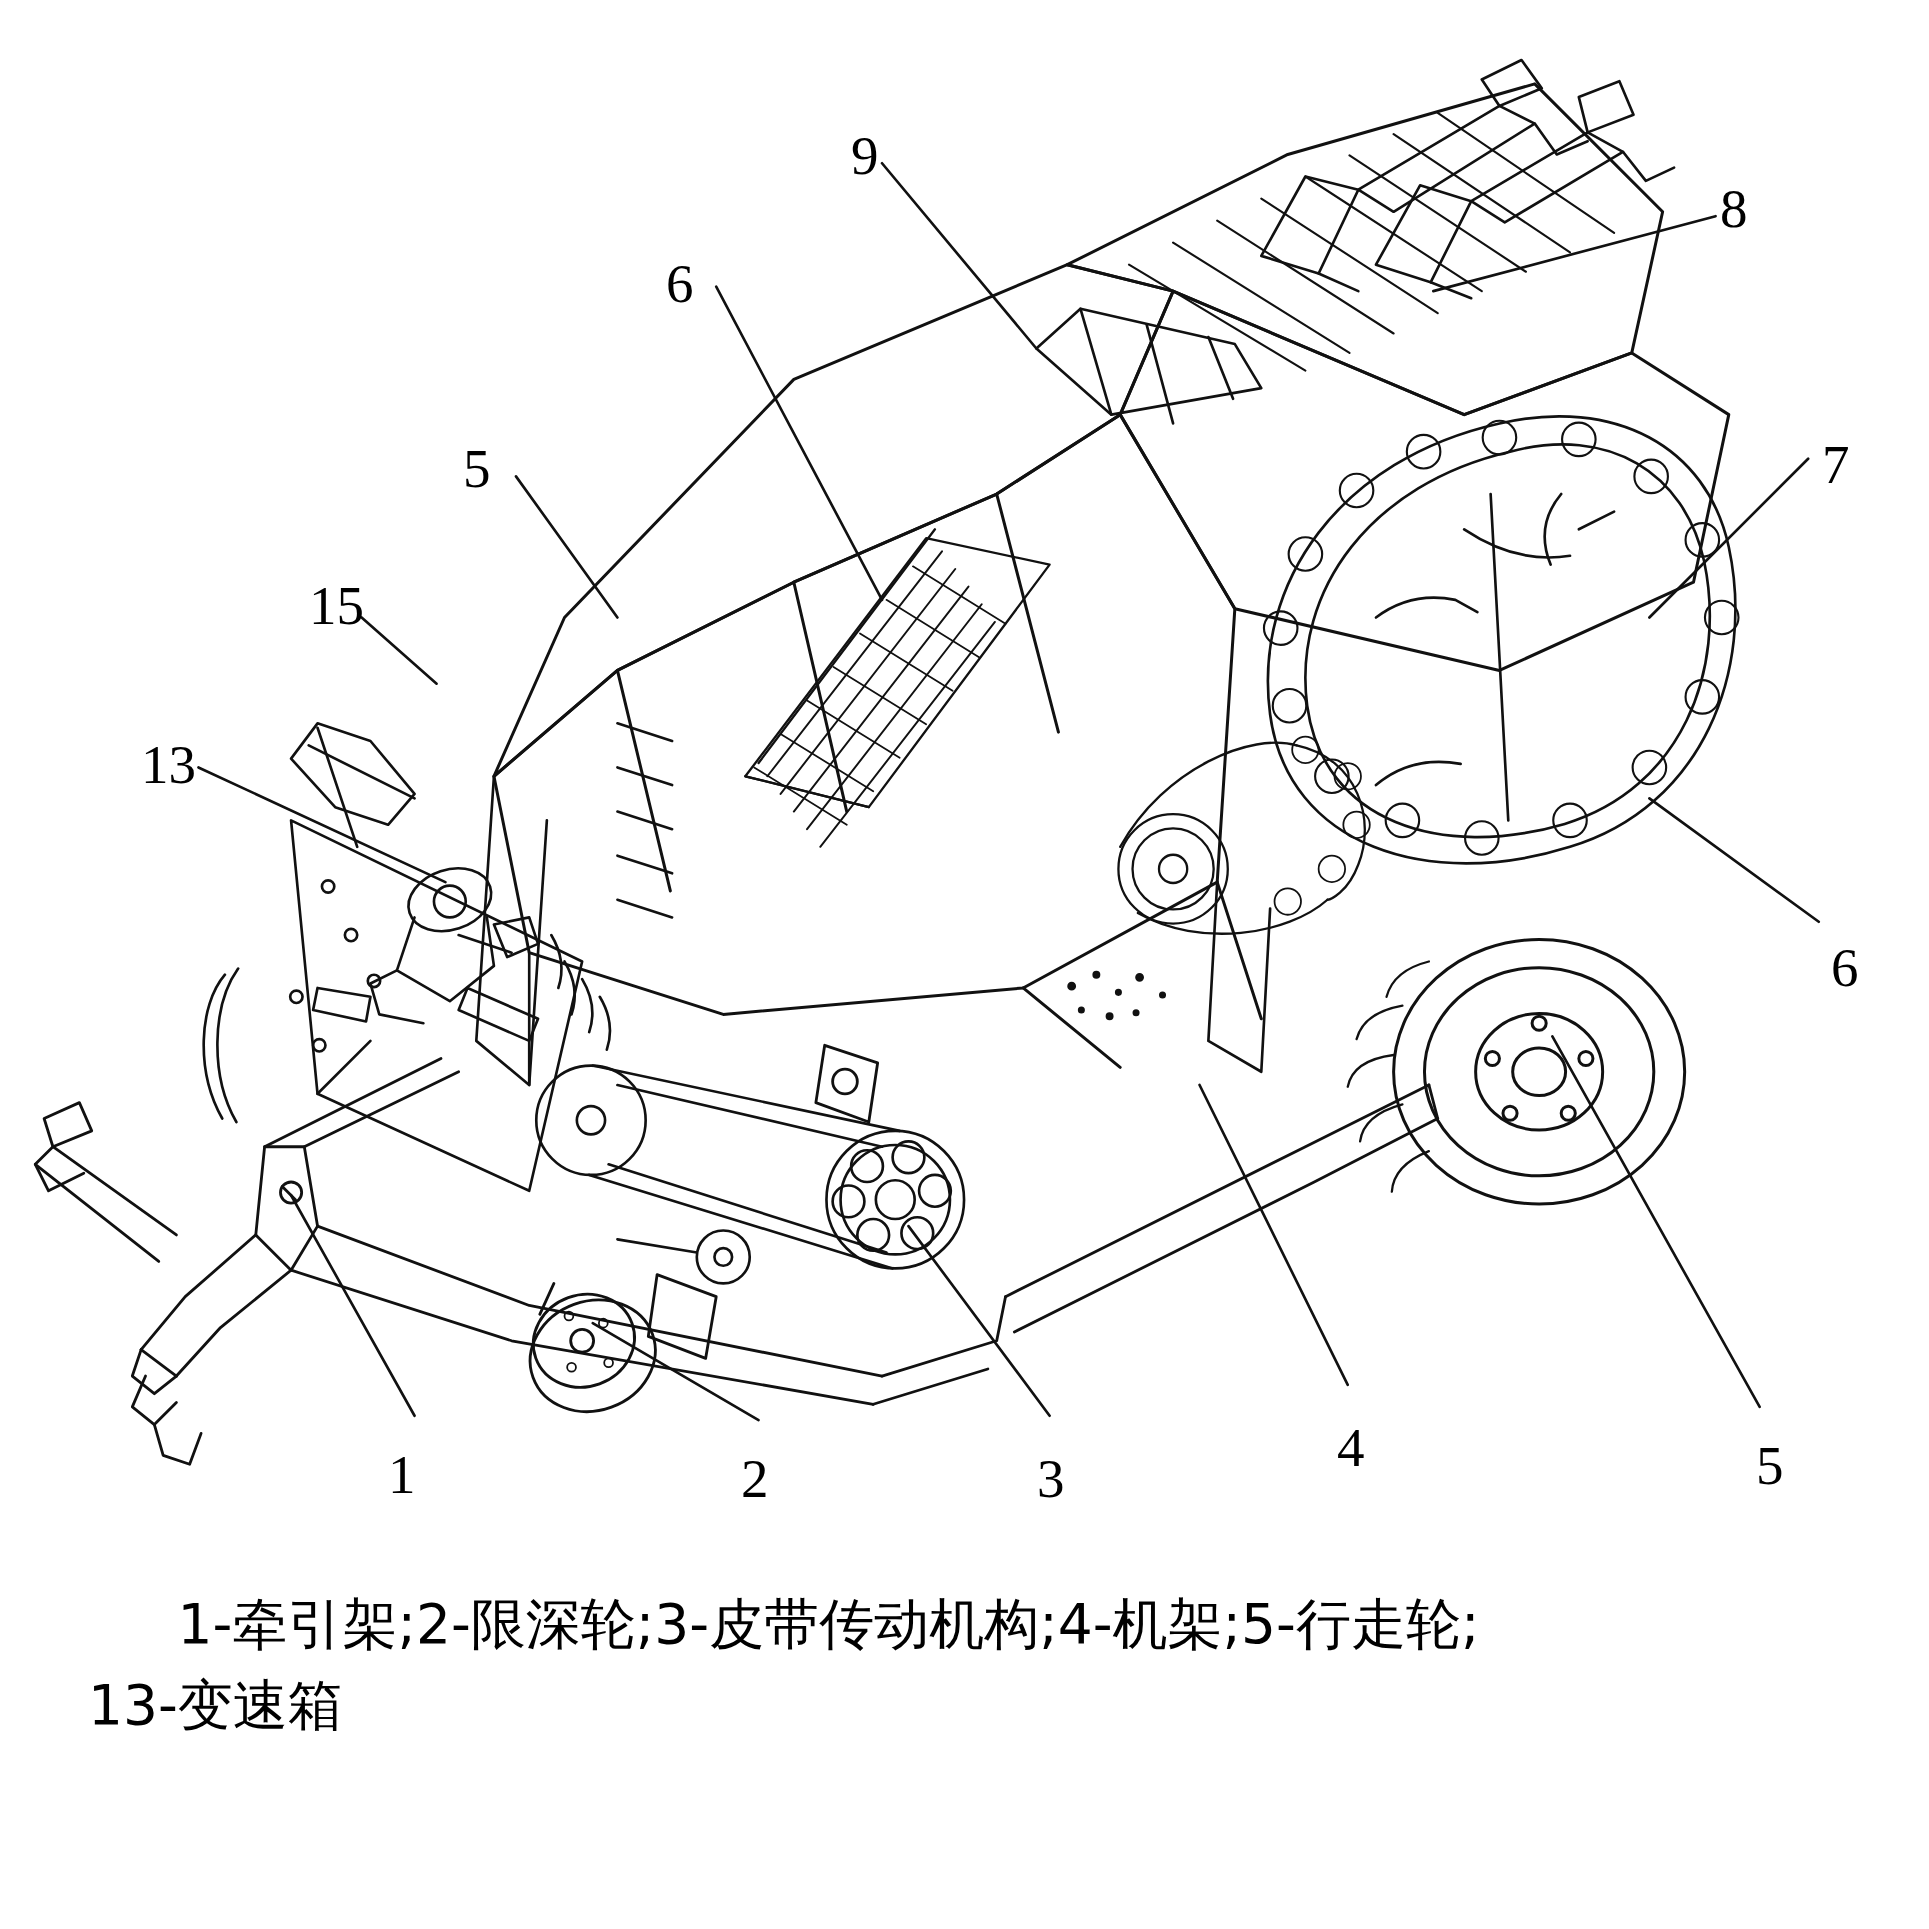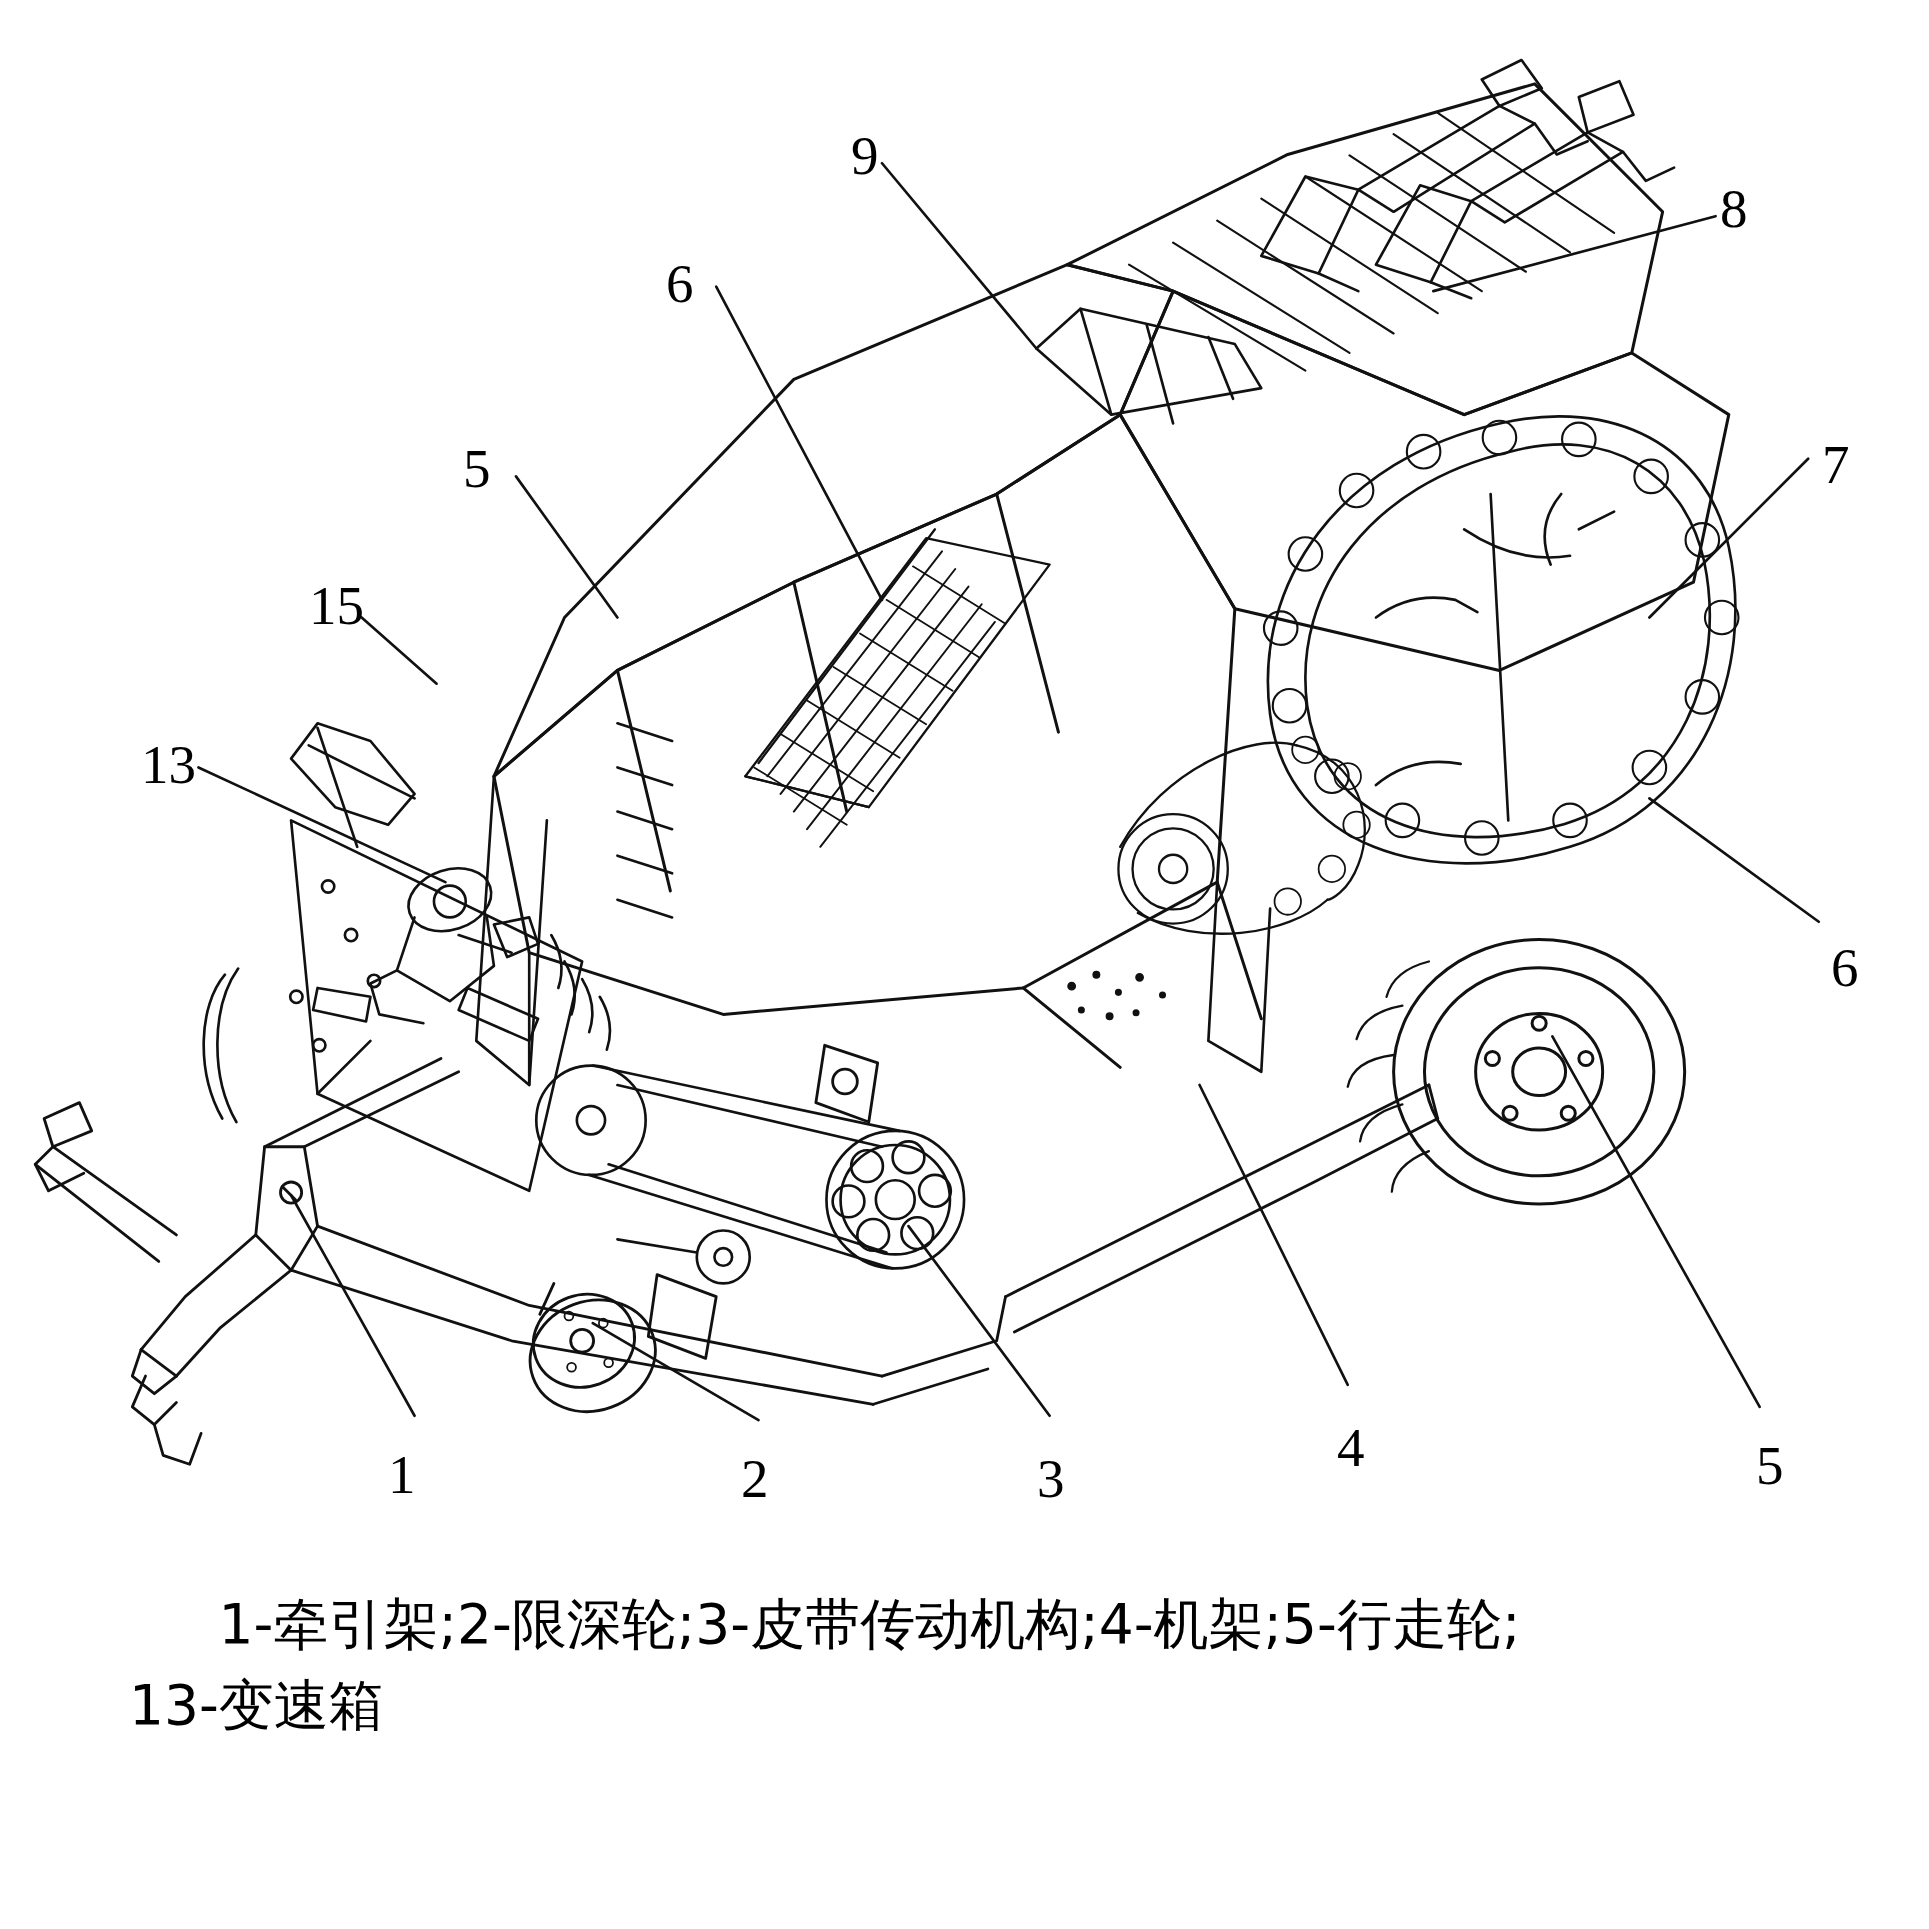--- a/index.html
+++ b/index.html
@@ -34,21 +34,20 @@
     line-height: 55px;
     color: #000;
     white-space: nowrap;
   }
   #legend {
     position: absolute;
     left: 0;
     top: 1584px;
     width: 1657px;
     text-align: center;
-    margin-left: 41px;
   }
   .legend-line {
     font-family: "DejaVu Sans", sans-serif;
     font-size: 55px;
     line-height: 81px;
     letter-spacing: 0px;
     color: #000;
     white-space: nowrap;
   }
   .legend-line.indent-left {

